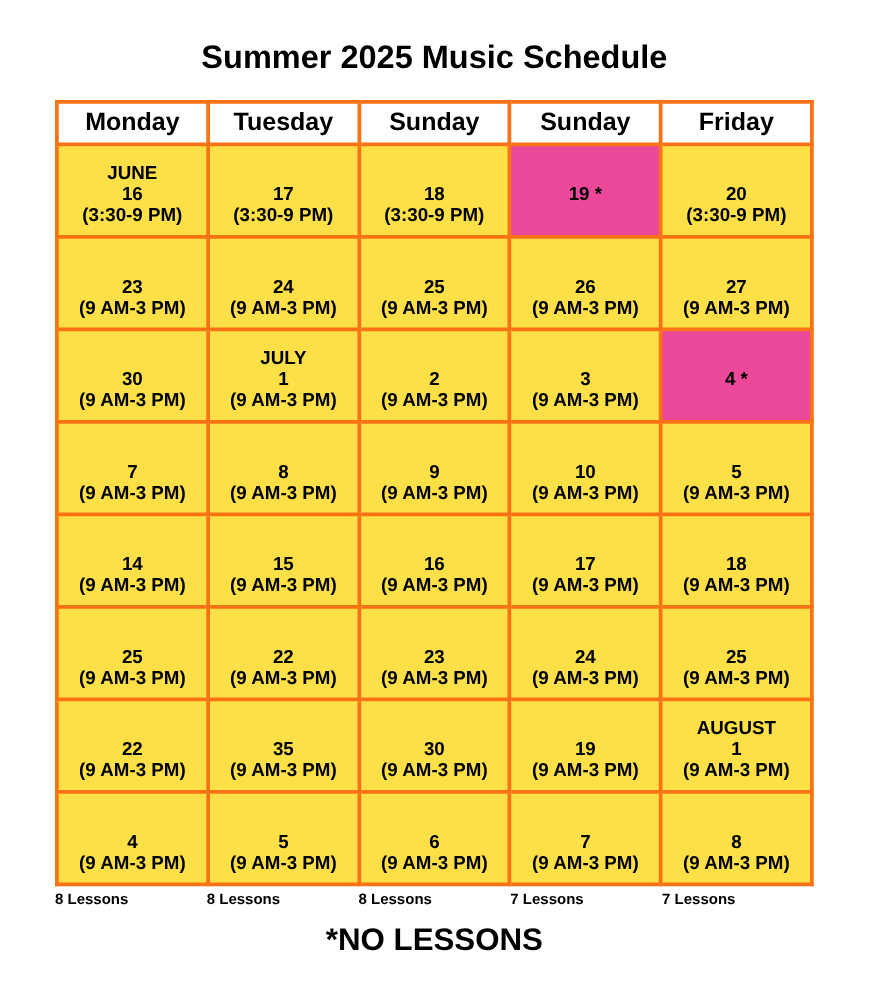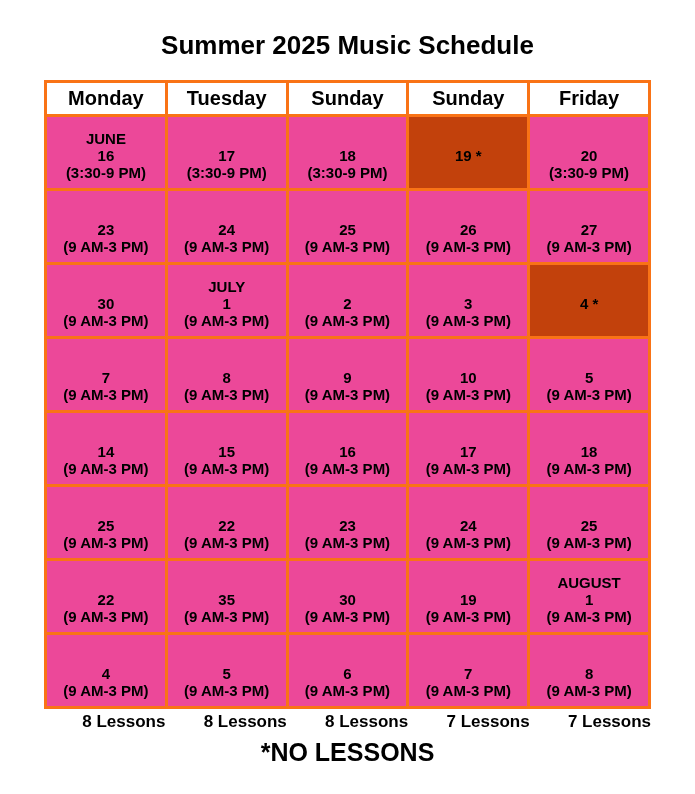--- a/index.html
+++ b/index.html
@@ -45,24 +45,24 @@
   }
   table.schedule th {
     height: 31px;
     font-size: 20px;
     font-weight: bold;
     vertical-align: middle;
     background: #ffffff;
   }
   table.schedule td {
     height: 71px;
+    background: #fde047;
+  }
+  table.schedule td.highlight {
     background: #ec4899;
-  }
-  table.schedule td.highlight {
-    background: #c2410c;
   }
   .cell-stack {
     display: flex;
     flex-direction: column;
     justify-content: flex-end;
     align-items: center;
     height: 71px;
     padding-bottom: 7px;
     box-sizing: border-box;
     font-size: 15px;
@@ -73,22 +73,22 @@
     min-height: 17px;
     white-space: nowrap;
   }
   .lessons-row {
     display: flex;
     width: 607px;
     margin-top: 3px;
   }
   .lessons-row .lesson-count {
     flex: 1 1 0;
-    text-align: right;
-    font-size: 17px;
+    text-align: left;
+    font-size: 12px;
     font-weight: bold;
   }
   .footnote {
     position: absolute;
     left: 0;
     top: 738px;
     width: 695px;
     text-align: center;
     font-size: 25px;
     font-weight: bold;

